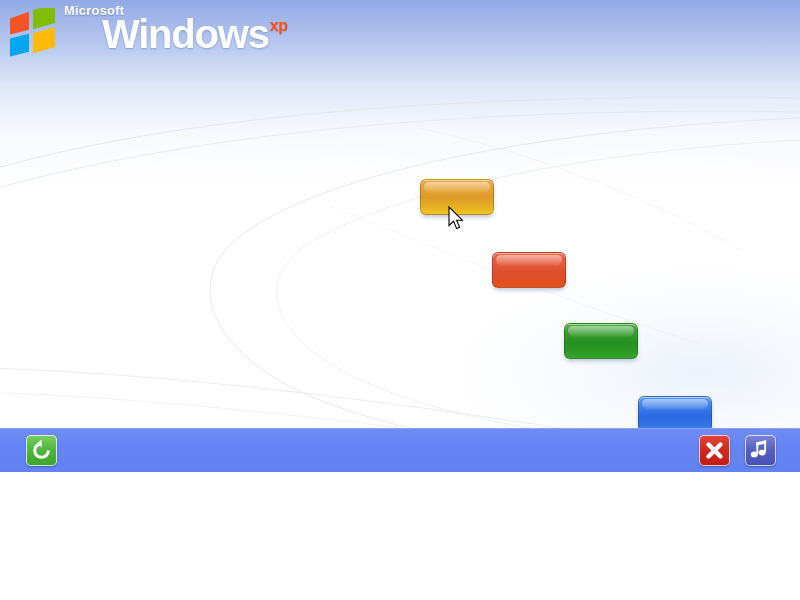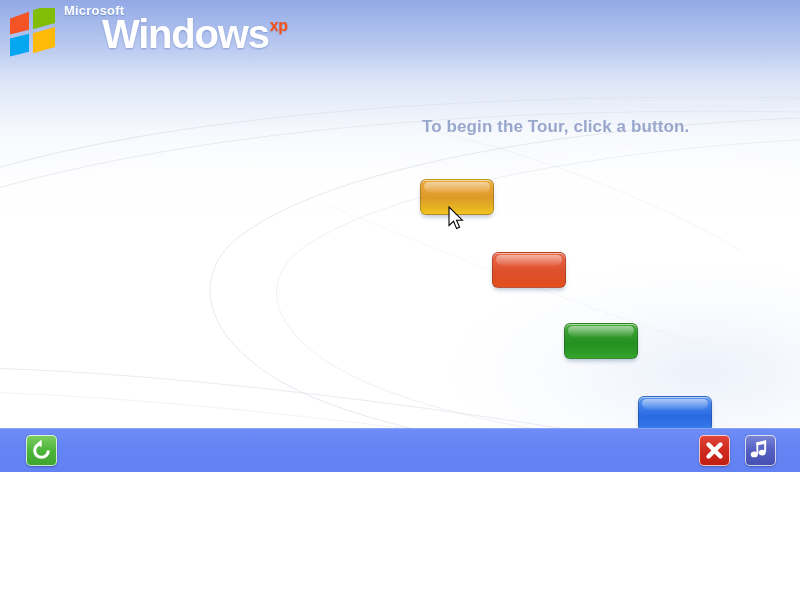--- a/index.html
+++ b/index.html
@@ -275,21 +275,20 @@
     </svg>
     <div class="logo-words">
       <span class="logo-ms">Microsoft</span>
       <span class="logo-win-line">
         <span class="logo-windows">Windows</span>
         <span class="logo-xp">xp</span>
       </span>
     </div>
   </div>
 
-  <div class="headline">To begin the Tour, click a button.</div>
 
   <div class="tour-btn btn-orange"></div>
   <div class="tour-btn btn-red"></div>
   <div class="tour-btn btn-green"></div>
   <div class="tour-btn btn-blue"></div>
   <div class="tour-btn btn-gray"></div>
 
   <svg class="cursor" viewBox="0 0 18 26">
     <polygon points="2,1 2,19.5 6.6,15.3 9.6,22.6 12.6,21.2 9.6,14.2 15.4,14.2" fill="#ffffff" stroke="#000000" stroke-width="1.1" stroke-linejoin="miter"></polygon>
   </svg>

